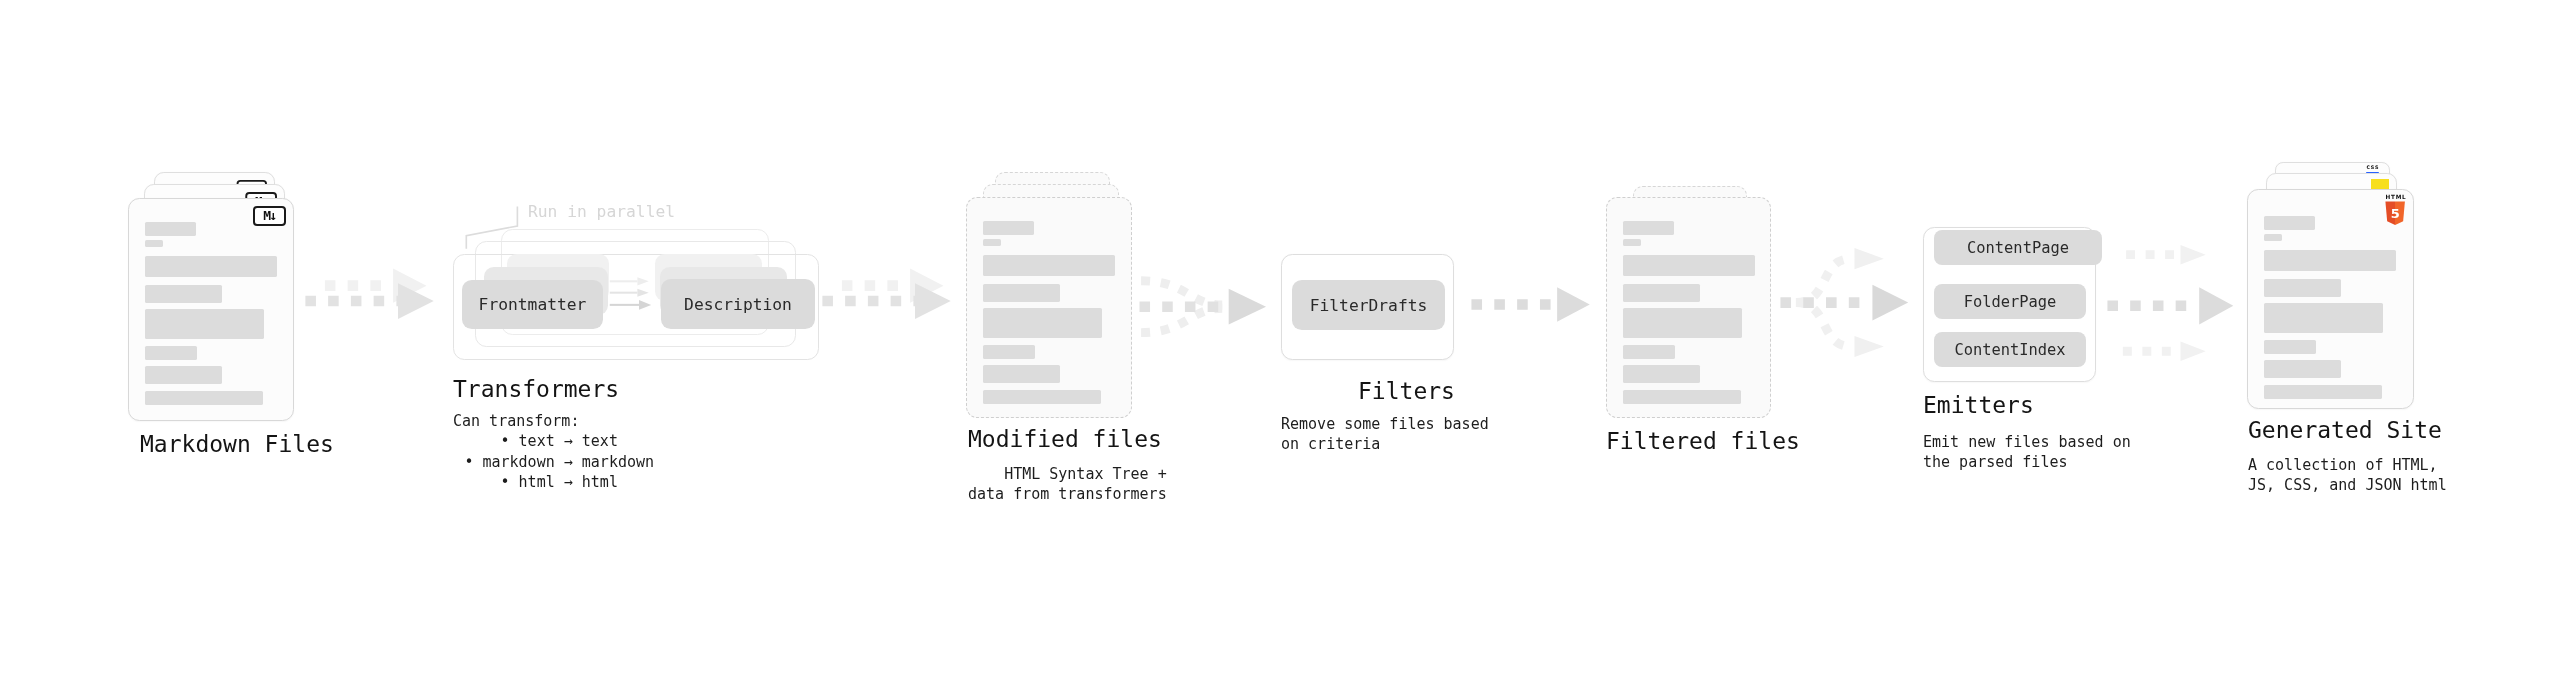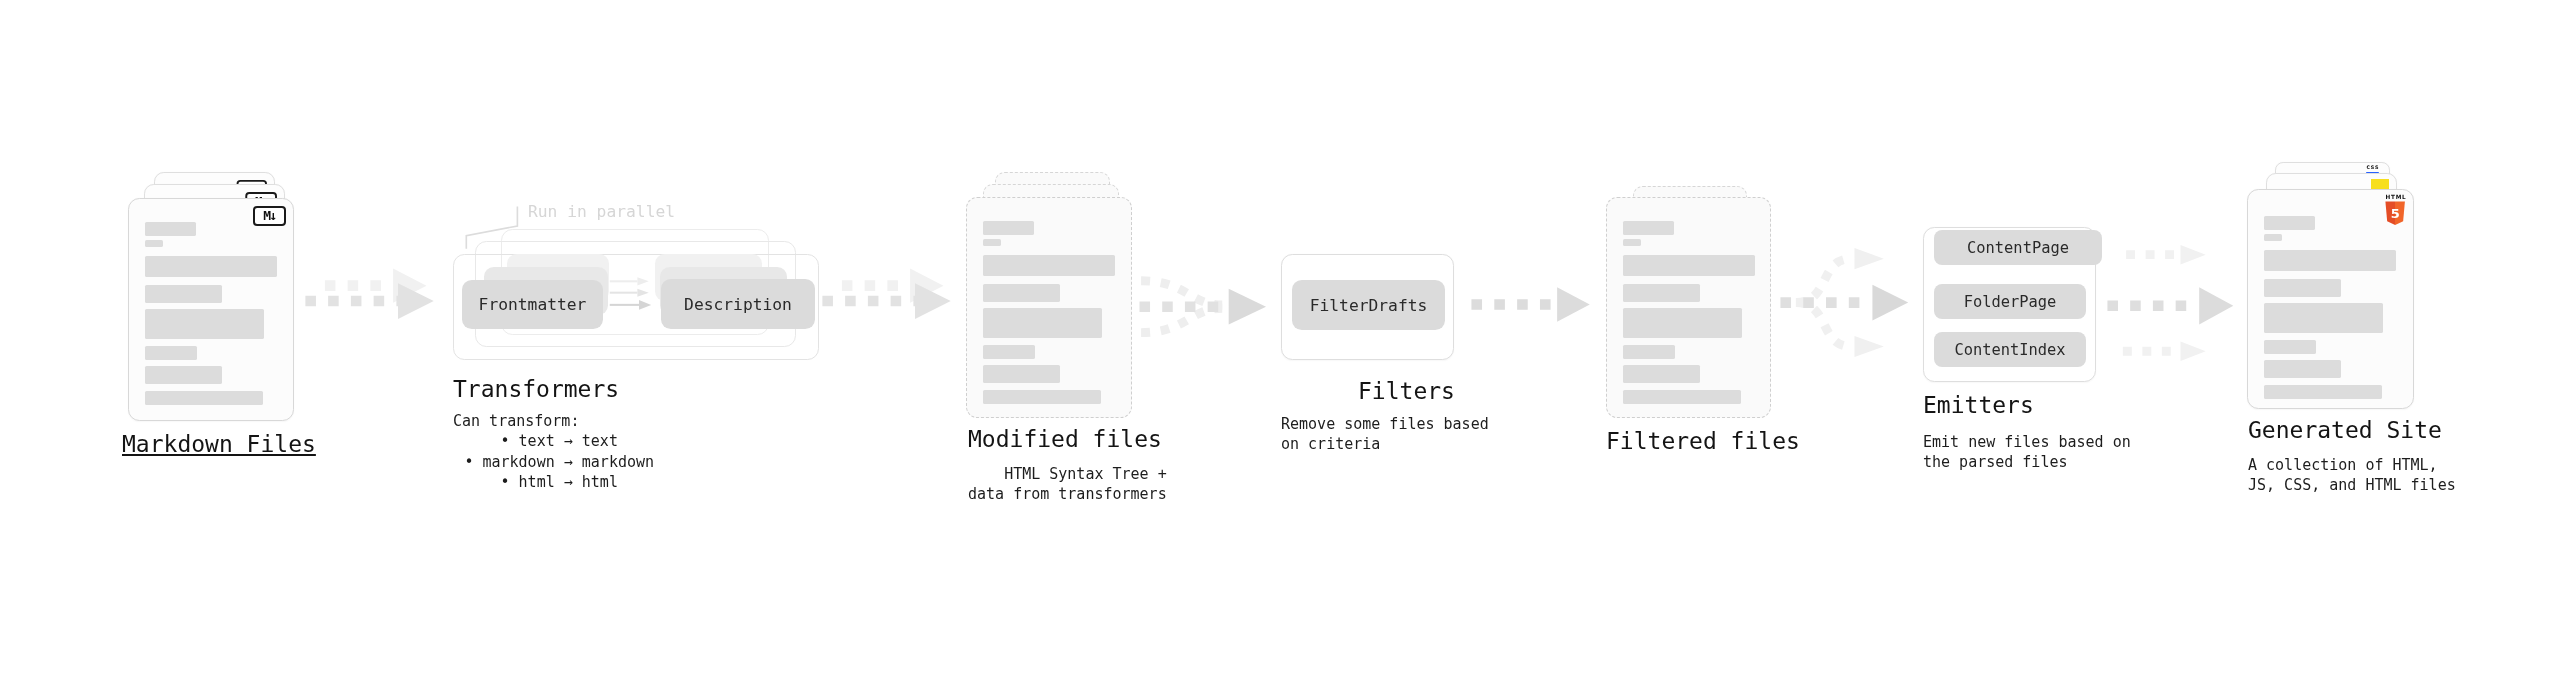--- a/index.html
+++ b/index.html
@@ -65,21 +65,21 @@
         <div class="bar" style="width: 51px; height: 14px; margin-top: 0px;"></div>
         <div class="bar" style="width: 18px; height: 6.5px; margin-top: 4.1px;"></div>
         <div class="bar" style="width: 132px; height: 20.3px; margin-top: 9.8px;"></div>
         <div class="bar" style="width: 77px; height: 18px; margin-top: 8.1px;"></div>
         <div class="bar" style="width: 119px; height: 30px; margin-top: 6.5px;"></div>
         <div class="bar" style="width: 52px; height: 14px; margin-top: 6.5px;"></div>
         <div class="bar" style="width: 77px; height: 18px; margin-top: 6.5px;"></div>
         <div class="bar" style="width: 118px; height: 14px; margin-top: 6.5px;"></div>
       </div>
   </div>
-  <div class="stage-label" style="left:122px;top:432px;text-decoration:underline;">Markdown Files</div>
+  <div class="stage-label" style="left:140px;top:432px;">Markdown Files</div>
 
   <svg class="arrow" style="left:302px;top:258px;" width="140" height="65" viewBox="0 0 172 80">
     <line x1="28" y1="34" x2="112" y2="34" stroke="#f1f1f1" stroke-width="13" stroke-dasharray="13 15"></line>
     <polygon points="112,13 153,34 112,55" fill="#f1f1f1"></polygon>
     <line x1="4" y1="53" x2="118" y2="53" stroke="#e2e2e2" stroke-width="13" stroke-dasharray="13 15"></line>
     <polygon points="118,31 162,53 118,75" fill="#e2e2e2"></polygon>
   </svg>
 
   <div class="outline-box l3" style="left:501px;top:229px;width:268px;height:106px;"></div>
   <div class="outline-box l2" style="left:475px;top:241px;width:321px;height:106px;"></div>
@@ -228,17 +228,17 @@
         <div class="bar" style="width: 77px; height: 18px; margin-top: 8.1px;"></div>
         <div class="bar" style="width: 119px; height: 30px; margin-top: 6.5px;"></div>
         <div class="bar" style="width: 52px; height: 14px; margin-top: 6.5px;"></div>
         <div class="bar" style="width: 77px; height: 18px; margin-top: 6.5px;"></div>
         <div class="bar" style="width: 118px; height: 14px; margin-top: 6.5px;"></div>
       </div>
   </div>
   <div class="stage-label" style="left:2248px;top:418px;">Generated Site</div>
   <div class="stage-sub" style="left:2248px;top:455px;">
     <div>A collection of HTML,</div>
-    <div>JS, CSS, and HTML files</div>
+    <div>JS, CSS, and JSON html</div>
   </div>
 
 </div>
 
 
 </body></html>

